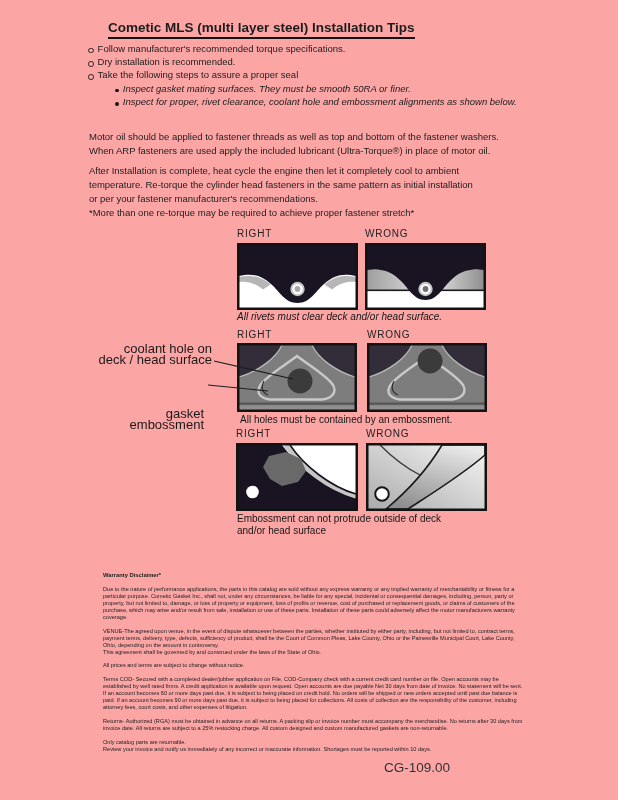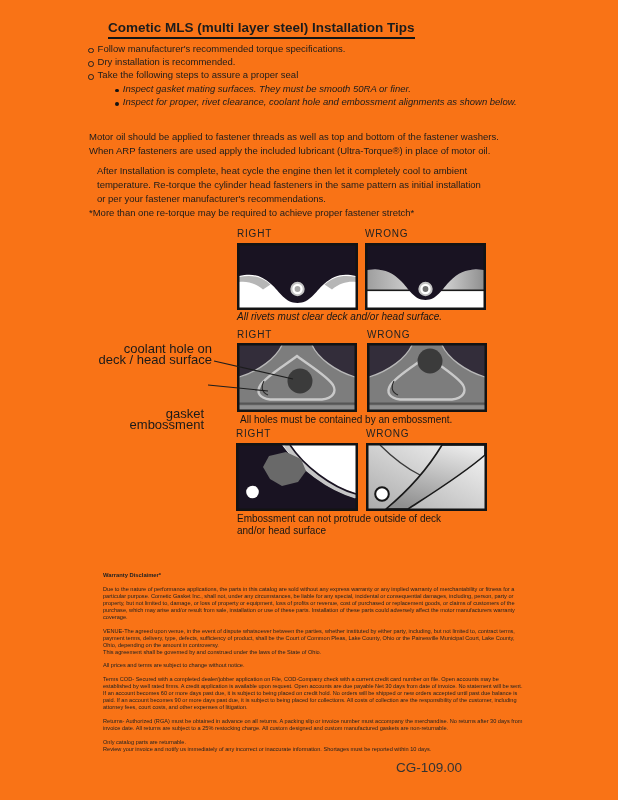--- a/index.html
+++ b/index.html
@@ -1,42 +1,42 @@
 <!DOCTYPE html>
 <html><head>
 <meta charset="utf-8">
 <style>
   html,body{margin:0;padding:0;background:#e8e8e8;}
   .page{
-    position:relative;width:618px;height:800px;background:#f97316;
+    position:relative;width:618px;height:800px;background:#fca5a5;
     font-family:"Liberation Sans","DejaVu Sans",sans-serif;color:#1c1c1c;
     overflow:hidden;margin:0 auto;
   }
   .abs{position:absolute;}
   .doc-title{
     left:108px;top:20px;font-size:13.5px;font-weight:700;
     border-bottom:2px solid #141414;padding-bottom:2px;white-space:nowrap;
   }
   .tips{left:88px;top:42px;width:480px;font-size:9.5px;line-height:13.2px;}
   .tip-row{display:flex;align-items:center;}
   .marker{flex:0 0 auto;display:inline-block;border-radius:50%;}
   .ring{width:3.6px;height:3.6px;border:1px solid #222;margin:4px 4px 0 0;}
   .dot{width:3.8px;height:3.8px;background:#141414;margin:4.4px 4px 0 0;}
   .sub{margin-left:27px;font-style:italic;}
   .h2{left:90px;top:112px;font-size:12px;font-weight:700;}
   .body-p{left:89px;top:0;width:478px;font-size:9.5px;line-height:14px;white-space:pre-line;}
-  .p1{top:130px;} .p2{top:164px;margin-left:8px;} .note{top:206px;}
+  .p1{top:130px;} .p2{top:164px;} .note{top:206px;}
   .dg-label{top:0;width:121px;text-align:left;font-size:10px;letter-spacing:.8px;color:#222;}
   .caption{font-size:10px;line-height:11.5px;color:#161616;white-space:pre-line;}
   .ann{font-size:13px;line-height:10.5px;text-align:right;white-space:pre-line;color:#1a1a1a;}
   .panel{display:block;}
   .fineprint{left:103px;top:572px;width:420px;font-size:5.6px;line-height:7.1px;color:#222;}
   .fineprint h3{margin:0 0 6.5px 0;font-size:5.8px;font-weight:700;}
   .fineprint p{margin:0 0 6.5px 0;white-space:pre-line;}
-  .page-code{left:384px;top:760px;font-size:13.5px;color:#333;margin-left:12px;}
+  .page-code{left:384px;top:760px;font-size:13.5px;color:#333;}
   .overlay{left:0;top:0;pointer-events:none;}
 </style>
 </head>
 <body>
 
 <div class="page">
 
   <div class="abs doc-title">Cometic MLS (multi layer steel) Installation Tips</div>
 
   <div class="abs tips">

